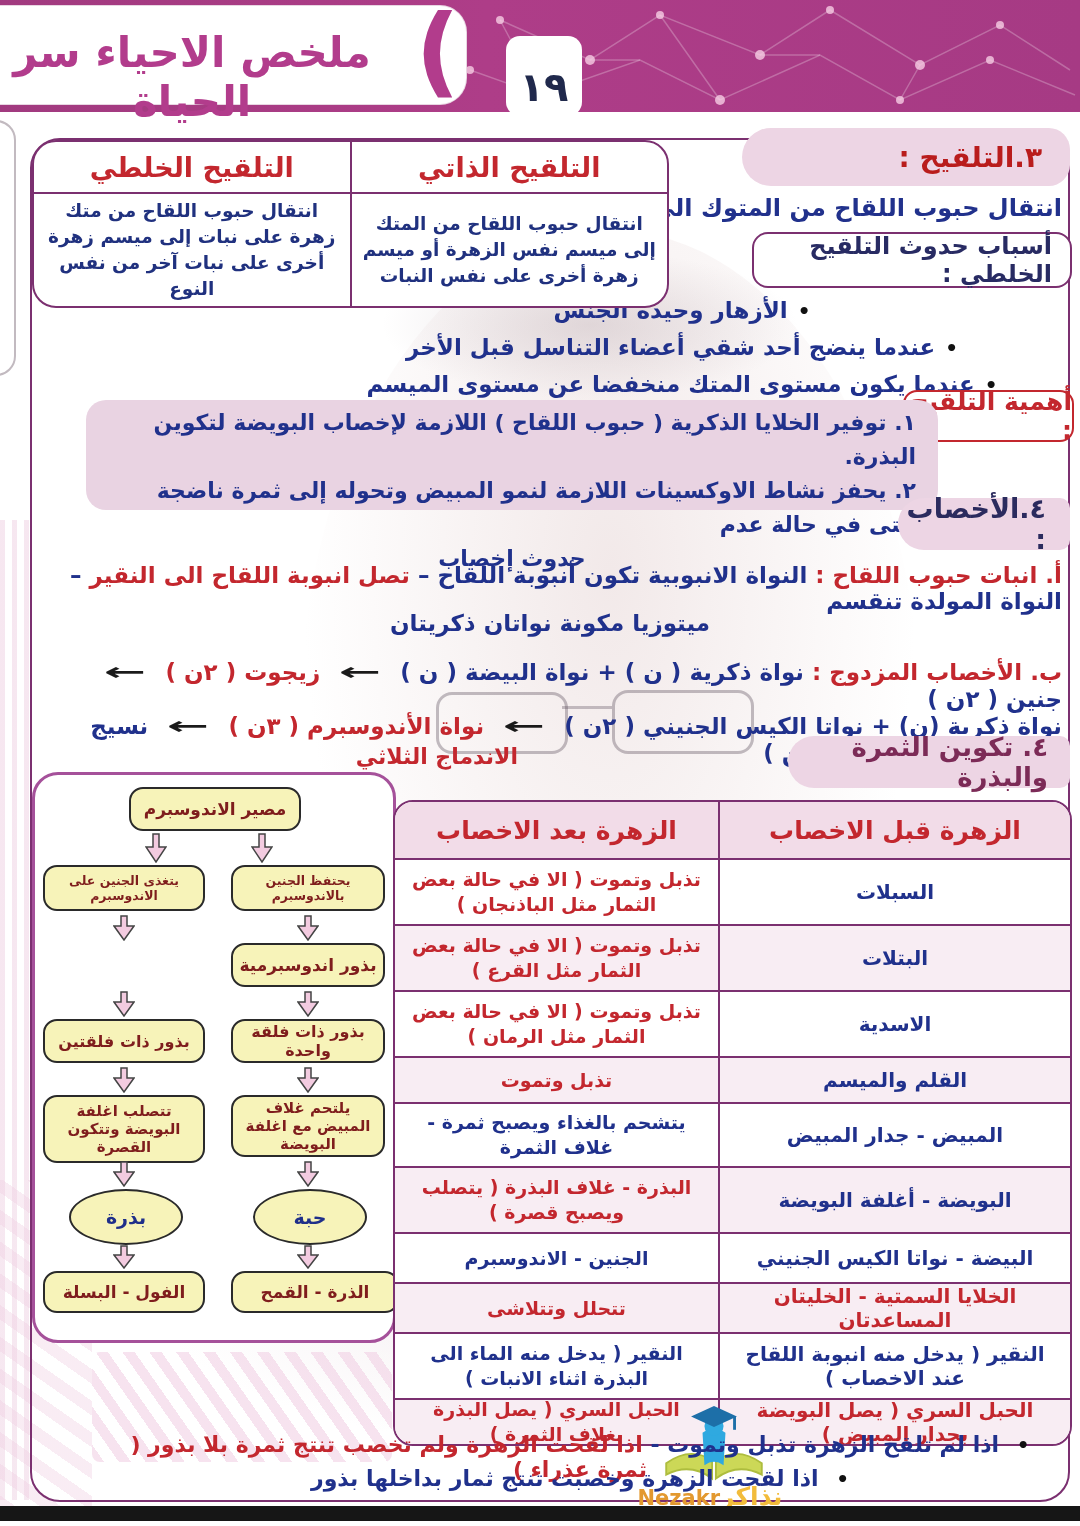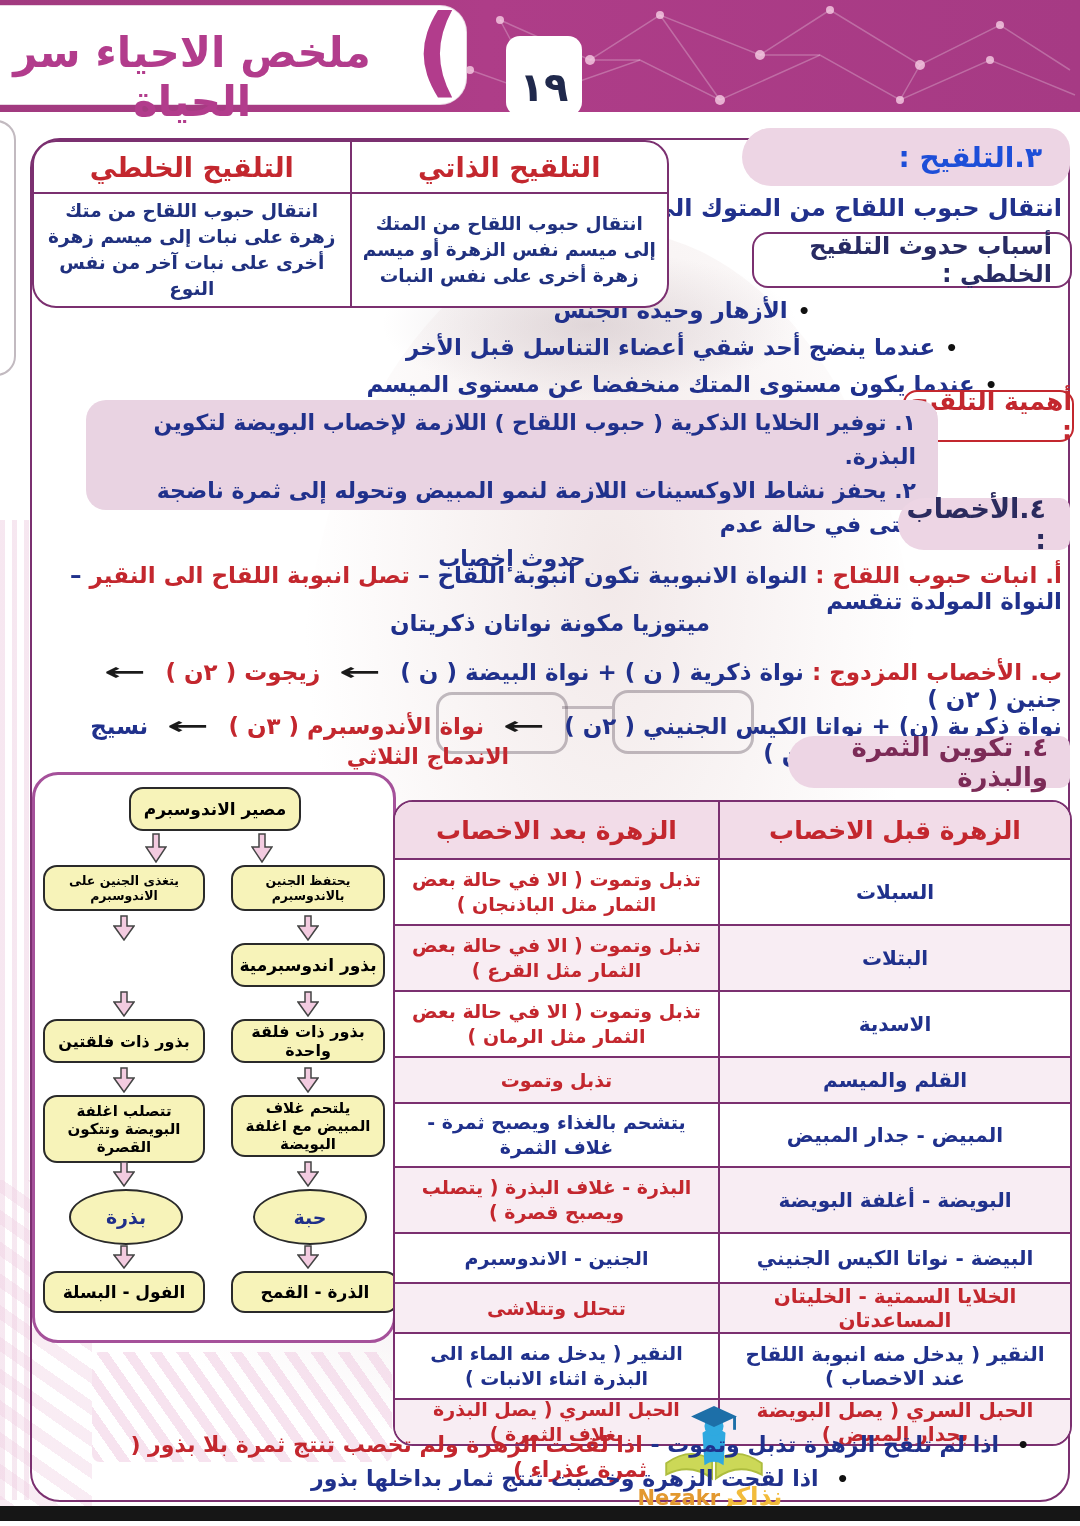--- a/index.html
+++ b/index.html
@@ -26,21 +26,21 @@
   .bridge{left:562px;top:706px;width:50px;height:3px;background:rgba(96,84,98,0.35);}
   .fabricA{left:0px;top:520px;width:30px;height:980px;background:repeating-linear-gradient(90deg,rgba(236,202,222,0.45) 0 5px,rgba(255,255,255,0) 5px 12px);}
   .fabricB{left:92px;top:1352px;width:300px;height:110px;background:repeating-linear-gradient(55deg,rgba(240,204,226,0.55) 0 10px,rgba(255,255,255,0.08) 10px 22px);border-radius:8px;}
   .fabricC{left:0px;top:1180px;width:92px;height:330px;background:repeating-linear-gradient(35deg,rgba(240,208,227,0.4) 0 12px,rgba(255,255,255,0.05) 12px 26px);}
   
   .outer{left:30px;top:138px;width:1036px;height:1360px;border:2.5px solid #7b3070;border-radius:30px;}
   
   .pinkbox{background:#edd5e4;}
   .seclabel{display:flex;align-items:center;}
   .lbl-pollination{left:742px;top:128px;width:328px;height:58px;border-radius:30px 22px 22px 30px;}
-  .lbl-pollination span{font-size:28px;color:#1d4ed8;padding-right:28px;}
+  .lbl-pollination span{font-size:28px;color:#b91c1c;padding-right:28px;}
   .defline{right:18px;top:194px;width:700px;text-align:right;font-size:24px;color:#21318c;}
   .causesbox{left:752px;top:232px;width:316px;height:52px;background:#ffffff;border:2.5px solid #7b3070;border-radius:16px;display:flex;align-items:center;}
   .causesbox span{font-size:24px;color:#282b63;padding-right:18px;}
   .bullets{right:28px;top:292px;width:740px;text-align:center;font-size:23px;color:#20318c;line-height:36px;}
   .bdot{color:#111;margin-left:10px;font-size:20px;}
   
   .cmp{left:32px;top:140px;width:633px;height:164px;background:#ffffff;border:2.5px solid #7b3070;border-radius:24px;overflow:hidden;display:flex;flex-direction:column;}
   .cmp-head{display:flex;height:56px;border-bottom:2.5px solid #7b3070;}
   .cmp-body{display:flex;flex:1;}
   .cmp-cell{flex:1;display:flex;align-items:center;justify-content:center;text-align:center;}
@@ -56,26 +56,26 @@
   .lbl-fert{left:898px;top:498px;width:172px;height:52px;border-radius:26px 10px 10px 26px;}
   .lbl-fert span{font-size:27px;color:#2b2b5e;padding-right:24px;}
   .germline{right:18px;top:562px;width:1010px;text-align:right;font-size:23px;}
   .germline2{left:320px;top:610px;width:460px;text-align:center;font-size:23px;color:#20318c;}
   .flowline{right:18px;width:1030px;text-align:right;font-size:23px;}
   .flow1{top:658px;}
   .flow2{top:712px;}
   .c-red{color:#c3272e;}
   .c-blue{color:#20318c;}
   .fl-arrow{display:inline-block;direction:ltr;unicode-bidi:isolate;transform:scaleX(2.1);margin:0 22px;color:#1a1a1a;font-weight:900;font-size:24px;}
-  .triple{left:338px;top:744px;width:180px;text-align:center;font-size:22px;color:#c3272e;}
+  .triple{left:338px;top:744px;width:180px;font-size:22px;color:#c3272e;}
   .lbl-fruit{left:788px;top:736px;width:282px;height:52px;border-radius:26px 10px 10px 26px;}
   .lbl-fruit span{font-size:26px;color:#7c2b57;padding-right:22px;}
   
   .panel{left:32px;top:772px;width:358px;height:565px;background:#ffffff;border:3px solid #a5519a;border-radius:26px;}
-  .fcbox{position:absolute;background:#f7f3b9;border:2px solid #2a2a2a;border-radius:14px;color:#000000;display:flex;align-items:center;justify-content:center;text-align:center;padding:2px 4px;box-sizing:border-box;}
+  .fcbox{position:absolute;background:#f7f3b9;border:2px solid #2a2a2a;border-radius:14px;color:#7f1d1d;display:flex;align-items:center;justify-content:center;text-align:center;padding:2px 4px;box-sizing:border-box;}
   .fcell{position:absolute;background:#f7f3b9;border:2px solid #2a2a2a;border-radius:50%;color:#1f2f8a;display:flex;align-items:center;justify-content:center;font-size:19px;}
   .barrow{position:absolute;}
   
   .bigtable{left:393px;top:800px;width:675px;background:#ffffff;border:2.5px solid #7b3070;border-radius:20px;overflow:hidden;}
   .bt-row{display:flex;}
   .bt-row.bordered{border-top:2px solid #7b3070;}
   .bt-cell{display:flex;align-items:center;justify-content:center;text-align:center;padding:2px 10px;box-sizing:border-box;}
   .col-b{width:352px;border-left:2px solid #7b3070;font-size:20px;}
   .col-a{flex:1;font-size:19px;line-height:25px;}
   .bt-head{background:#f2dce8;height:56px;}

